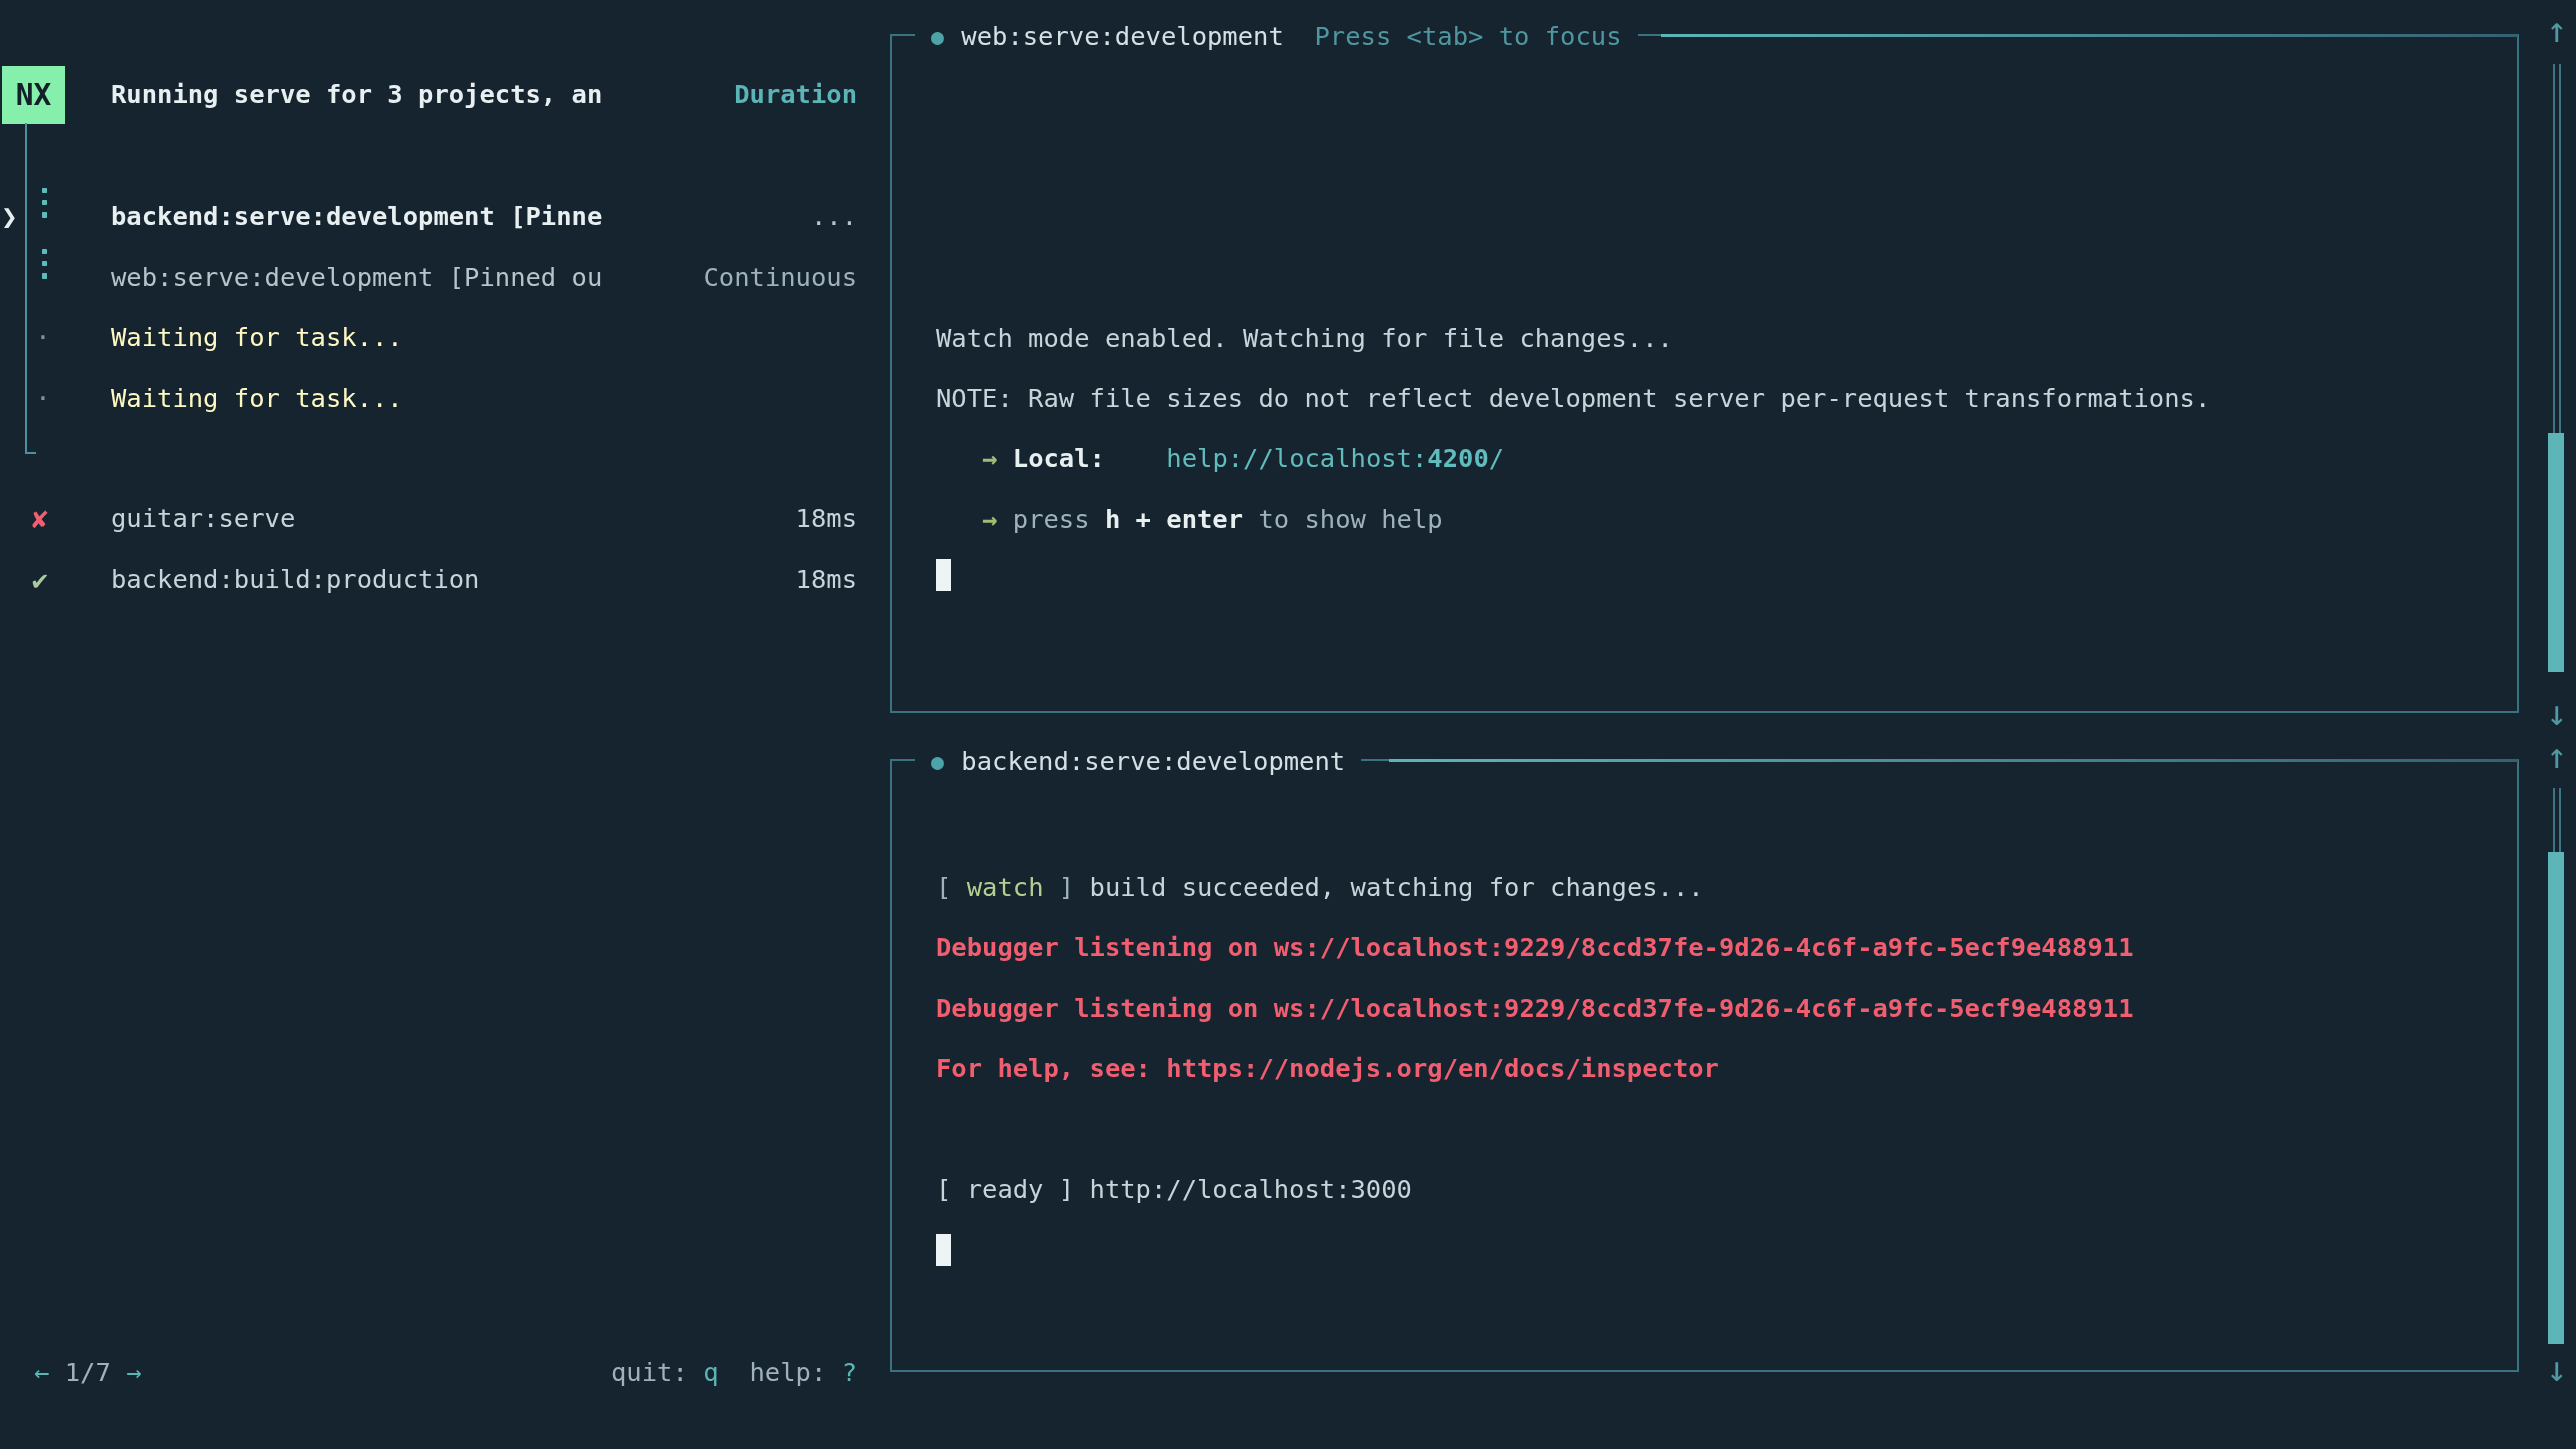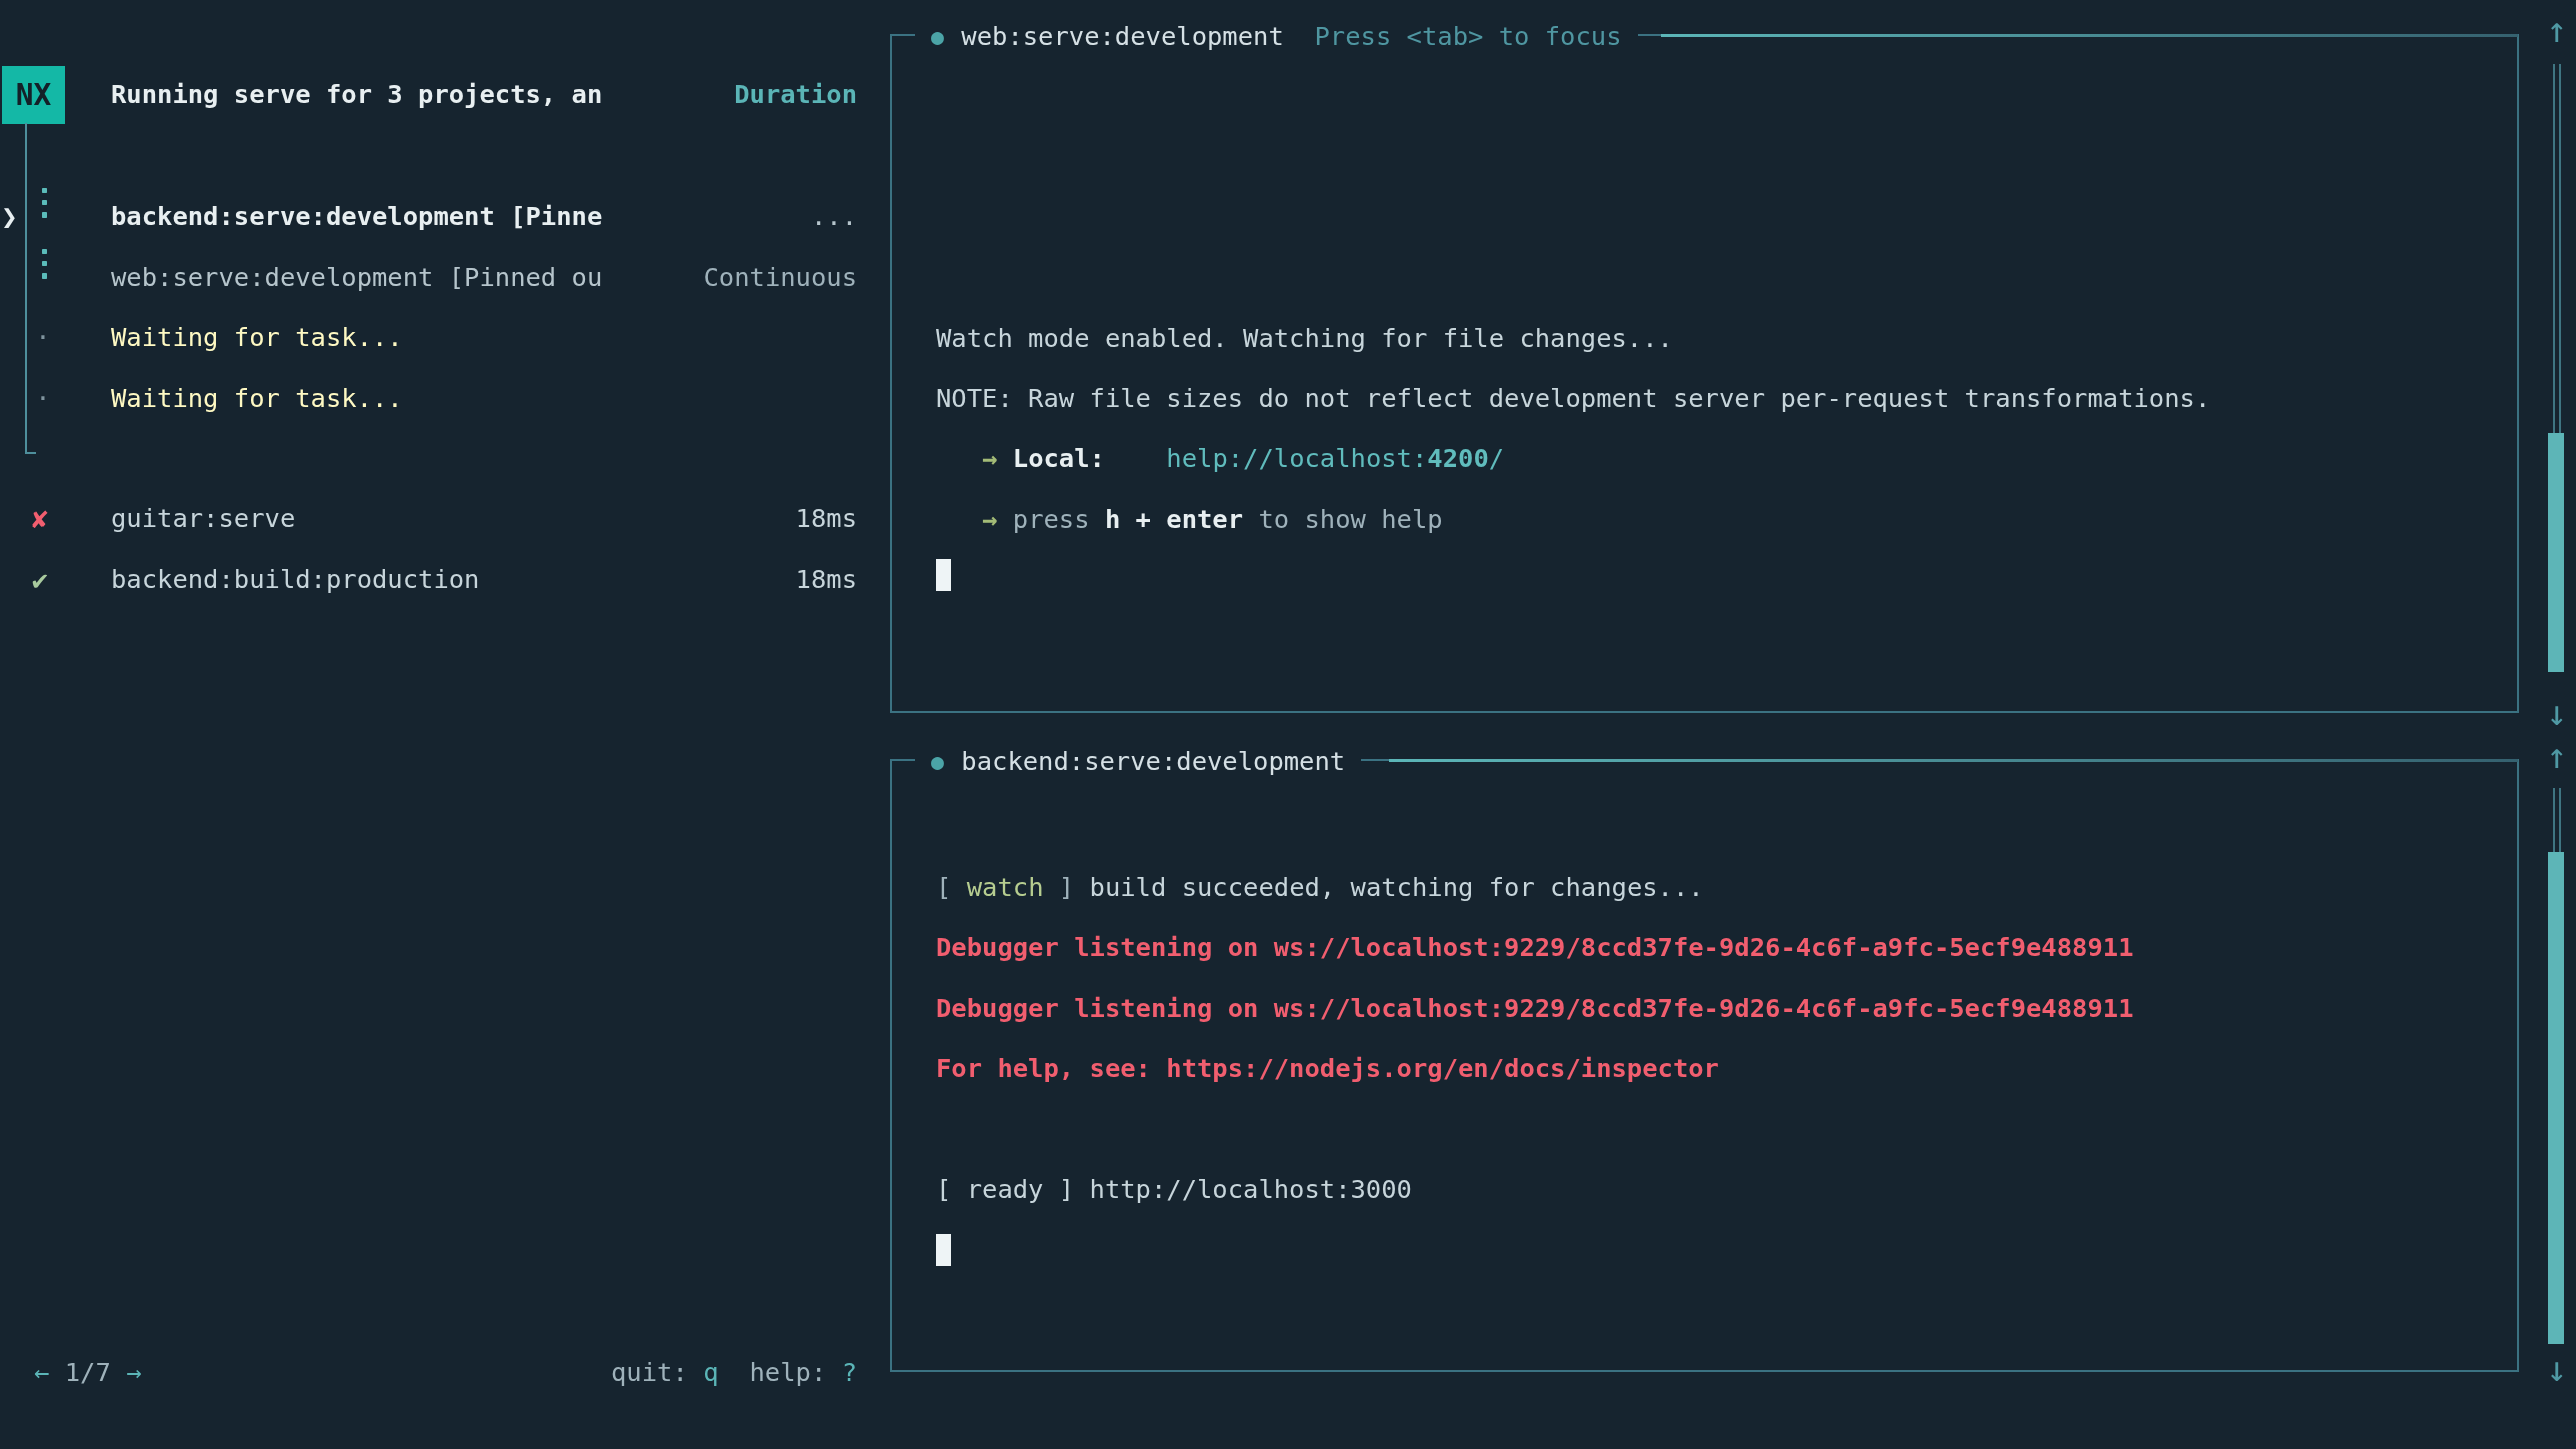--- a/index.html
+++ b/index.html
@@ -22,21 +22,21 @@
   .c-wait{color:#fef9c3;}
   .c-soft{color:#b6c5cc;}
   .c-teal{color:#5bb5b7;}
   .c-tealdim{color:#4f96a1;}
   .c-red{color:#f15e6f;font-weight:bold;}
   .c-green{color:#a8ca9e;}
   .c-olive{color:#a3bb77;font-weight:bold;}
   .c-watch{color:#b6cd90;}
   .c-url{color:#60bcbd;}
   
-  .nx-box{left:2px;top:66px;width:63px;height:58px;background:#14b8a6;
+  .nx-box{left:2px;top:66px;width:63px;height:58px;background:#86efac;
     display:flex;align-items:center;justify-content:center;
     color:#142028;font-weight:bold;font-size:29.5px;}
   .nx-stem{left:25px;top:123px;width:11.4px;height:331px;
     border-left:2px solid #4e8f9c;border-bottom:2px solid #4e8f9c;}
   
   .side-row{left:0;width:857px;padding-left:111px;}
   .side-right{margin-left:auto;}
   .caret{position:absolute;left:1.3px;top:0;height:60px;display:flex;align-items:center;
     color:#e8eff1;font-weight:bold;font-size:27px;}
   .spinner{position:absolute;left:42px;top:2px;width:5.4px;}

